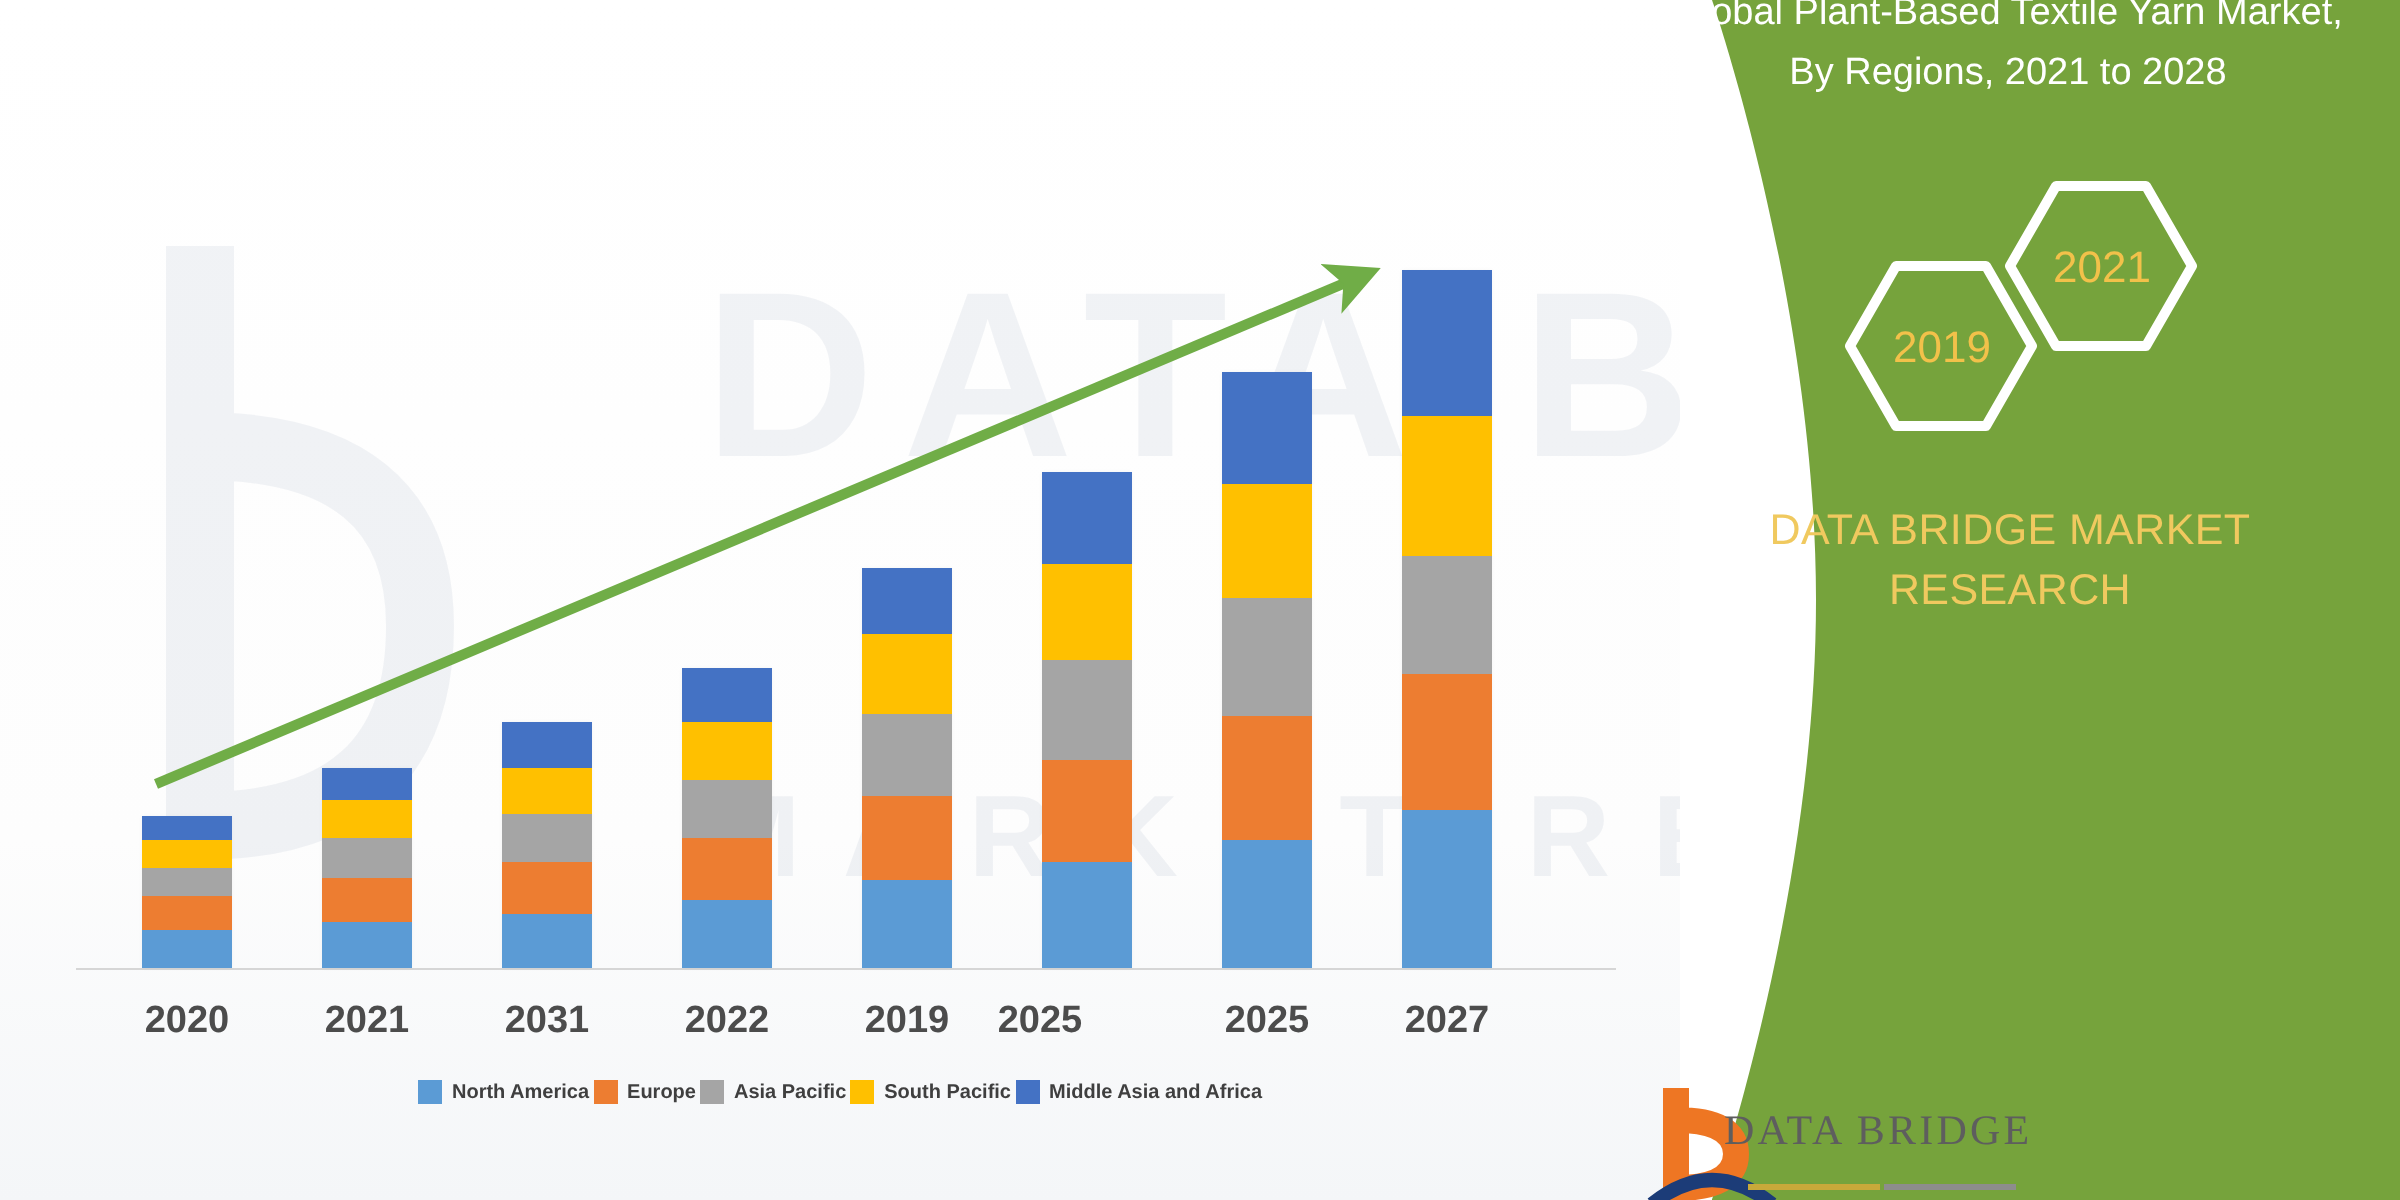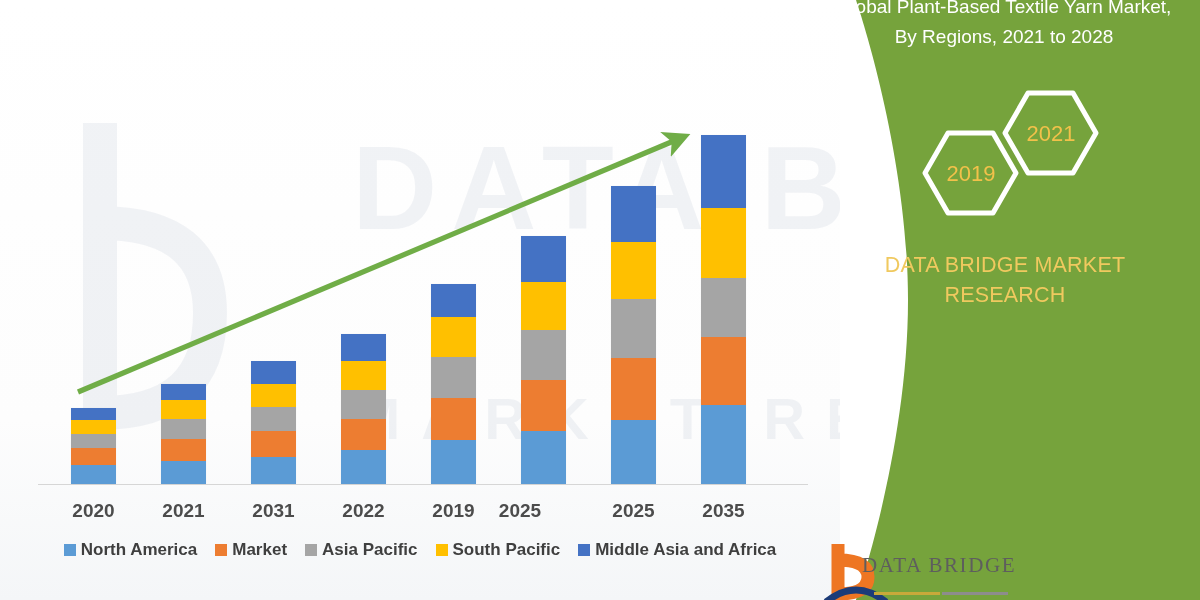--- a/index.html
+++ b/index.html
@@ -67,22 +67,22 @@
     position:absolute; top:500px; width:90px; text-align:center;
     font-size:19px; font-weight:bold; color:#4c4c4c;
   }
 
   
   .trend { position:absolute; left:0; top:0; width:840px; height:600px; pointer-events:none; }
 
   
   .legend {
     position:absolute; left:40px; top:540px; width:760px;
-    display:flex; align-items:center; justify-content:center; gap:18px;
-    font-size:17px; font-weight:bold; color:#3f3f3f;
+    display:flex; align-items:center; justify-content:center; gap:2px;
+    font-size:10px; font-weight:bold; color:#3f3f3f;
   }
   .legend-item { display:flex; align-items:center; gap:5px; white-space:nowrap; }
   .swatch { width:12px; height:12px; display:inline-block; }
 
   
   .green-panel {
     position:absolute; right:0; top:0; width:400px; height:600px;
     overflow:hidden;
   }
   .green-shape { position:absolute; left:0; top:0; width:400px; height:600px; }
@@ -185,40 +185,40 @@
           <div class="seg" style="height: 55.84px; background: rgb(68, 114, 196);"></div>
         </div>
         <div class="xlabel" style="left: 588.5px;">2025</div>
         <div class="bar" style="left: 701px; width: 45px;">
           <div class="seg" style="height: 78.7743px; background: rgb(91, 155, 213);"></div>
           <div class="seg" style="height: 67.8057px; background: rgb(237, 125, 49);"></div>
           <div class="seg" style="height: 59.8286px; background: rgb(165, 165, 165);"></div>
           <div class="seg" style="height: 69.8px; background: rgb(255, 192, 0);"></div>
           <div class="seg" style="height: 72.7914px; background: rgb(68, 114, 196);"></div>
         </div>
-        <div class="xlabel" style="left: 678.5px;">2035</div>
+        <div class="xlabel" style="left: 678.5px;">2027</div>
       </div>
 
     <svg class="trend" viewBox="0 0 840 600">
       <defs>
         <marker id="arrowhead" markerWidth="5.2" markerHeight="5.2" refX="2.2" refY="2.6" orient="auto" markerUnits="strokeWidth">
           <path d="M0,0 L5.2,2.6 L0,5.2 L1.3,2.6 z" fill="#70ad47"></path>
         </marker>
       </defs>
       <line x1="78" y1="392" x2="676" y2="140" stroke="#70ad47" stroke-width="5.2" marker-end="url(#arrowhead)"></line>
     </svg>
 
     <div class="legend" id="legend">
         <div class="legend-item">
           <span class="swatch" style="background: rgb(91, 155, 213);"></span>
           <span>North America</span>
         </div>
         <div class="legend-item">
           <span class="swatch" style="background: rgb(237, 125, 49);"></span>
-          <span>Market</span>
+          <span>Europe</span>
         </div>
         <div class="legend-item">
           <span class="swatch" style="background: rgb(165, 165, 165);"></span>
           <span>Asia Pacific</span>
         </div>
         <div class="legend-item">
           <span class="swatch" style="background: rgb(255, 192, 0);"></span>
           <span>South Pacific</span>
         </div>
         <div class="legend-item">

